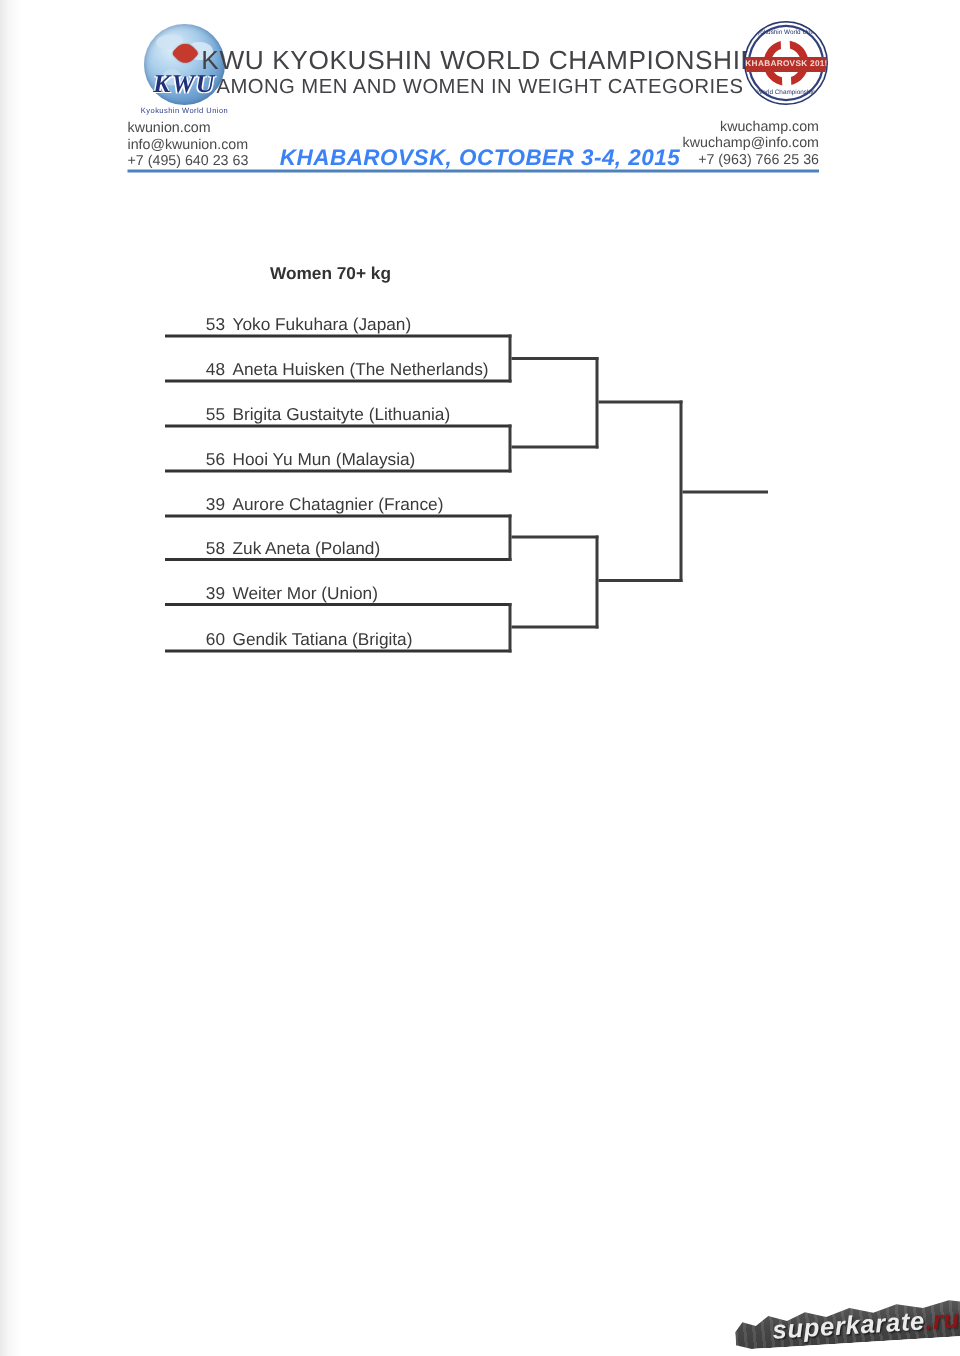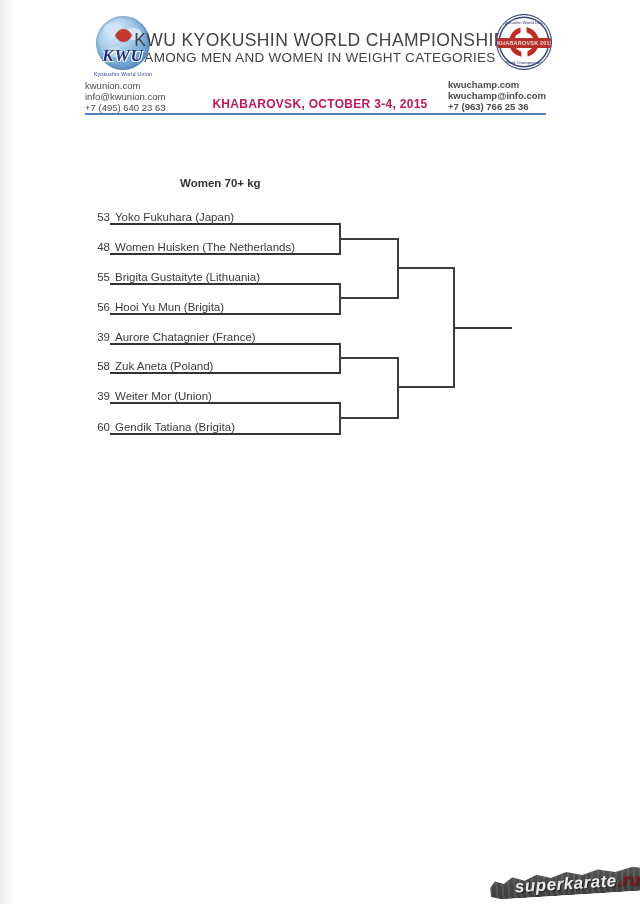--- a/index.html
+++ b/index.html
@@ -87,41 +87,41 @@
     position:absolute; left:-2px; top:23px; width:60px; height:10px;
     background:linear-gradient(180deg,#c8352b,#a92югу20);
     background:#b53028;
     display:flex; align-items:center; justify-content:center;
     font-size:5.5px; font-weight:bold; color:#f3d9d4; letter-spacing:.2px; white-space:nowrap;
   }
 
   
   .contact { font-size:9.5px; line-height:11px; color:#4a4a4a; }
   .contact-left  { position:absolute; left:85px;  top:80px; text-align:left; }
-  .contact-right { position:absolute; right:94px; top:79px; text-align:left;font-weight:bold; }
+  .contact-right { position:absolute; right:94px; top:79px; text-align:right; }
   .event-loc {
     position:absolute; left:0; top:97px; width:640px; text-align:center;
-    font-size:12px; font-weight:bold; color:#be185d; letter-spacing:.3px;
+    font-size:15px; font-weight:bold; color:#3b82f6; letter-spacing:.3px;font-style:italic;
   }
   .blue-rule {
     position:absolute; left:85px; top:113px; width:461px; height:2px;
     background:#4f81bd;
   }
 
   
   .cat-title {
     position:absolute; left:180px; top:177px; width:214px; text-align:left;
     font-size:11.5px; font-weight:bold; color:#333333;
   }
   .entrant-row {
     position:absolute; left:94px; width:246px; height:16px;
     display:flex; align-items:flex-end;
     font-size:11.5px; color:#3a3a3a; white-space:nowrap;
   }
-  .entrant-row .num { display:inline-block; width:16px; text-align:right; margin-right:5px; }
+  .entrant-row .num { display:inline-block; width:16px; text-align:right; margin-right:5px;margin-left:40px; }
   .uline { position:absolute; left:110px; width:231px; height:2px; background:#333333; }
   .bline { position:absolute; background:#3c3c3c; }
 </style>
 </head>
 <body>
 
 <div class="edge-left"></div>
 
 <div class="kwu-logo">
   <div class="kwu-globe">
@@ -163,33 +163,33 @@
 <div class="cat-title">Women 70+ kg</div>
 
 <div class="entrant-row" style="top:207px">
   <span class="num">53</span>
   <span class="nm">Yoko Fukuhara (Japan)</span>
 </div>
 <div class="uline" style="top:223px"></div>
 
 <div class="entrant-row" style="top:237px">
   <span class="num">48</span>
-  <span class="nm">Women Huisken (The Netherlands)</span>
+  <span class="nm">Aneta Huisken (The Netherlands)</span>
 </div>
 <div class="uline" style="top:253px"></div>
 
 <div class="entrant-row" style="top:267px">
   <span class="num">55</span>
   <span class="nm">Brigita Gustaityte (Lithuania)</span>
 </div>
 <div class="uline" style="top:283px"></div>
 
 <div class="entrant-row" style="top:297px">
   <span class="num">56</span>
-  <span class="nm">Hooi Yu Mun (Brigita)</span>
+  <span class="nm">Hooi Yu Mun (Malaysia)</span>
 </div>
 <div class="uline" style="top:313px"></div>
 
 <div class="entrant-row" style="top:327px">
   <span class="num">39</span>
   <span class="nm">Aurore Chatagnier (France)</span>
 </div>
 <div class="uline" style="top:343px"></div>
 
 <div class="entrant-row" style="top:356px">

